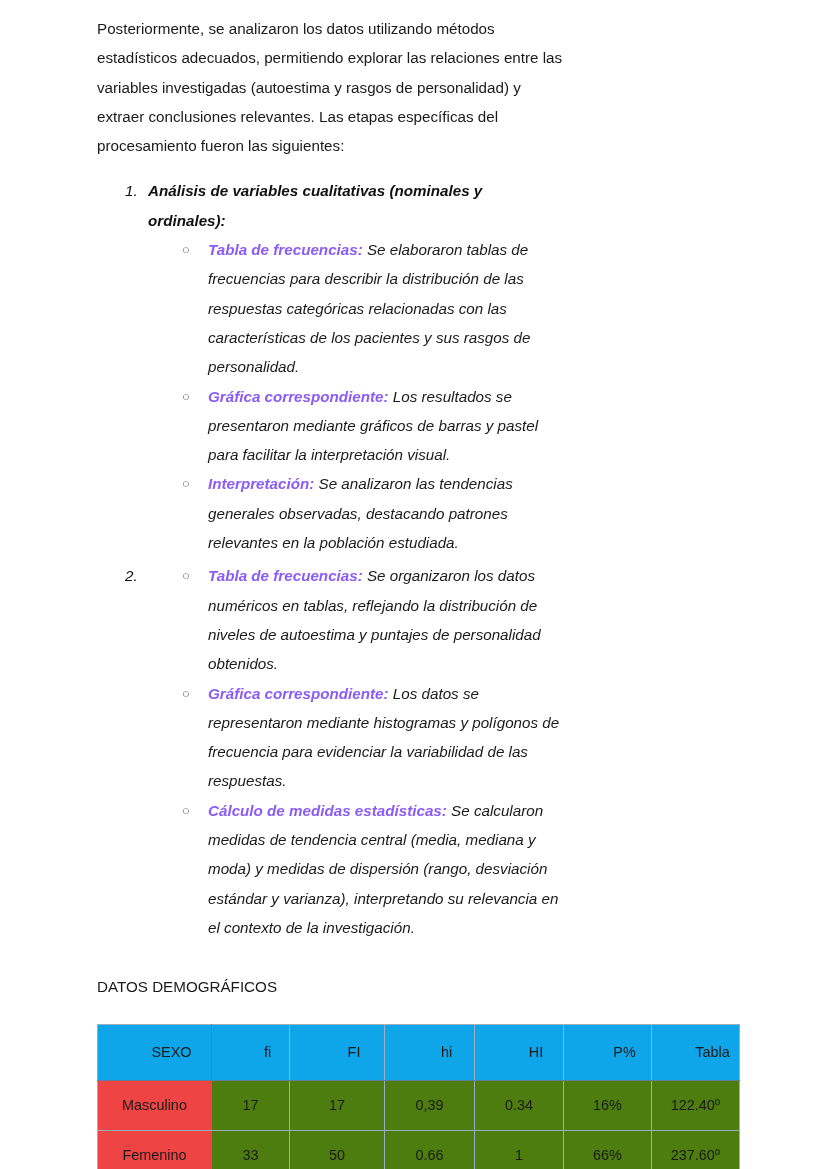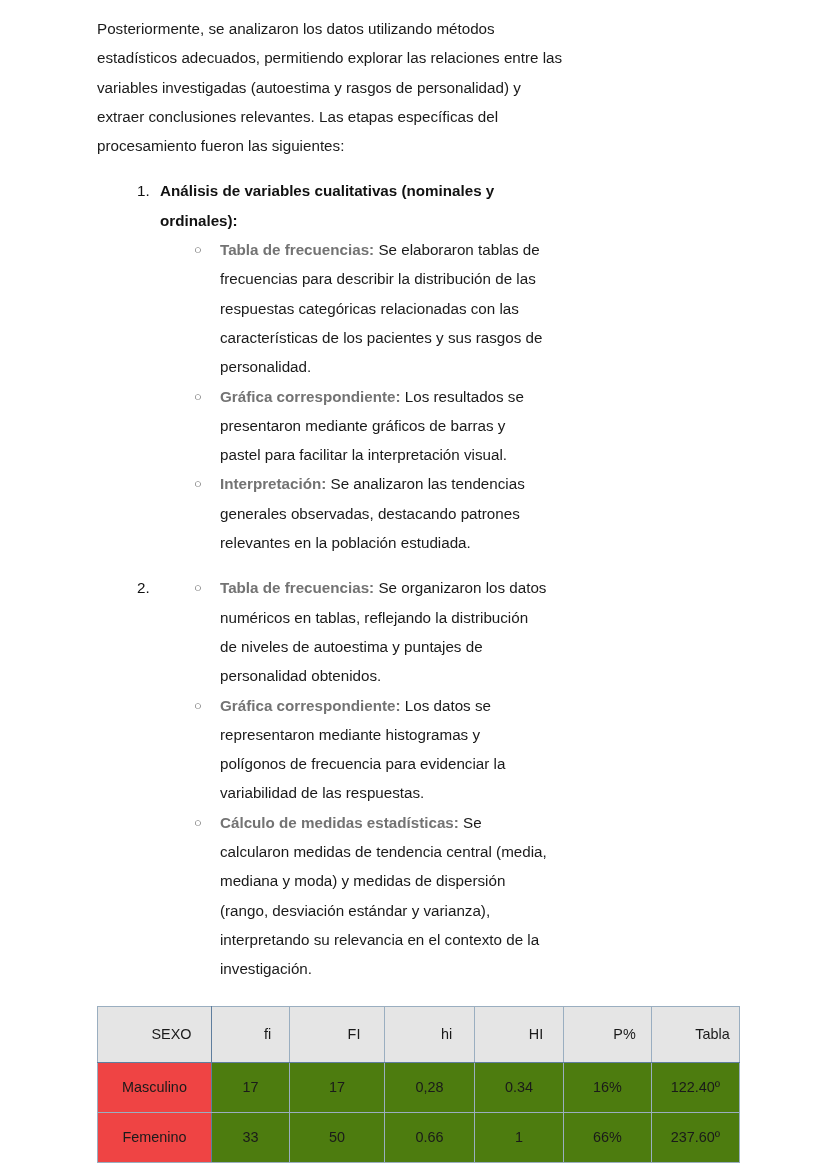--- a/index.html
+++ b/index.html
@@ -31,24 +31,25 @@
     color: #1a1a1a;
   }
 
   ol.numlist {
     margin: 16px 0 0 0;
     padding-left: 41px;
     font-size: 15.2px;
     line-height: 29.3px;
   }
   ol.numlist > li {
-    margin: 16px;
+    margin: 4px;
     padding-left: 6px;
     font-weight: bold;
     color: #111111;
+    font-style: italic;
   }
   ol.numlist > li::marker {
     font-weight: normal;
     color: #111111;
   }
   ul.sublist {
     list-style: none;
     margin: 0;
     padding-left: 32px;
     font-weight: normal;
@@ -64,21 +65,21 @@
     left: 2px;
     top: 0;
     width: 8px;
     height: 29.3px;
     line-height: 29.3px;
     font-size: 13px;
     color: #555555;
   }
   .b {
     font-weight: bold;
-    color: #737373;
+    color: #8b5cf6;
   }
 
   .section-title {
     margin: 30px 0 0 0;
     font-size: 15.2px;
     line-height: 29.3px;
     color: #1a1a1a;
   }
   .section-sub {
     margin: 20px 0 0 0;
@@ -98,21 +99,21 @@
   }
   table.freq td {
     border: 1px solid #9aaec0;
     text-align: center;
     vertical-align: middle;
     height: 49px;
     padding: 0 4px;
     background: #4d7c0f;
   }
   table.freq tr.header-row td {
-    background: #e5e5e5;
+    background: #0ea5e9;
     height: 55px;
     border-bottom: 1.5px solid #5f7e9e;
     padding-left: 38px;
   }
   table.freq td.rowhead {
     background: #ef4444;
     border-right: 1.5px solid #5f7e9e;
   }
   table.freq tr.header-row td.rowhead {
     border-right: 1.5px solid #5f7e9e;
@@ -158,20 +159,21 @@
           <span class="hollow-bullet">○</span><span class="b">Gráfica correspondiente:</span><span> Los datos se representaron mediante histogramas y polígonos de frecuencia para evidenciar la variabilidad de las respuestas.</span>
         </li>
         <li>
           <span class="hollow-bullet">○</span><span class="b">Cálculo de medidas estadísticas:</span><span> Se calcularon medidas de tendencia central (media, mediana y moda) y medidas de dispersión (rango, desviación estándar y varianza), interpretando su relevancia en el contexto de la investigación.</span>
         </li>
       </ul>
     </li>
 
   </ol>
 
+  <p class="section-title">DATOS DEMOGRÁFICOS</p>
 
   <table class="freq">
     <colgroup>
       <col class="col-sexo">
         <col class="col-fi">
         <col class="col-FI">
         <col class="col-hi">
         <col class="col-HI">
         <col class="col-P">
         <col class="col-grados">
@@ -183,21 +185,21 @@
         <td>FI</td>
         <td>hi</td>
         <td>HI</td>
         <td>P%</td>
         <td>Tabla</td>
       </tr>
       <tr>
         <td class="rowhead">Masculino</td>
         <td>17</td>
         <td>17</td>
-        <td>0,28</td>
+        <td>0,39</td>
         <td>0.34</td>
         <td>16%</td>
         <td>122.40º</td>
       </tr>
       <tr>
         <td class="rowhead">Femenino</td>
         <td>33</td>
         <td>50</td>
         <td>0.66</td>
         <td>1</td>

